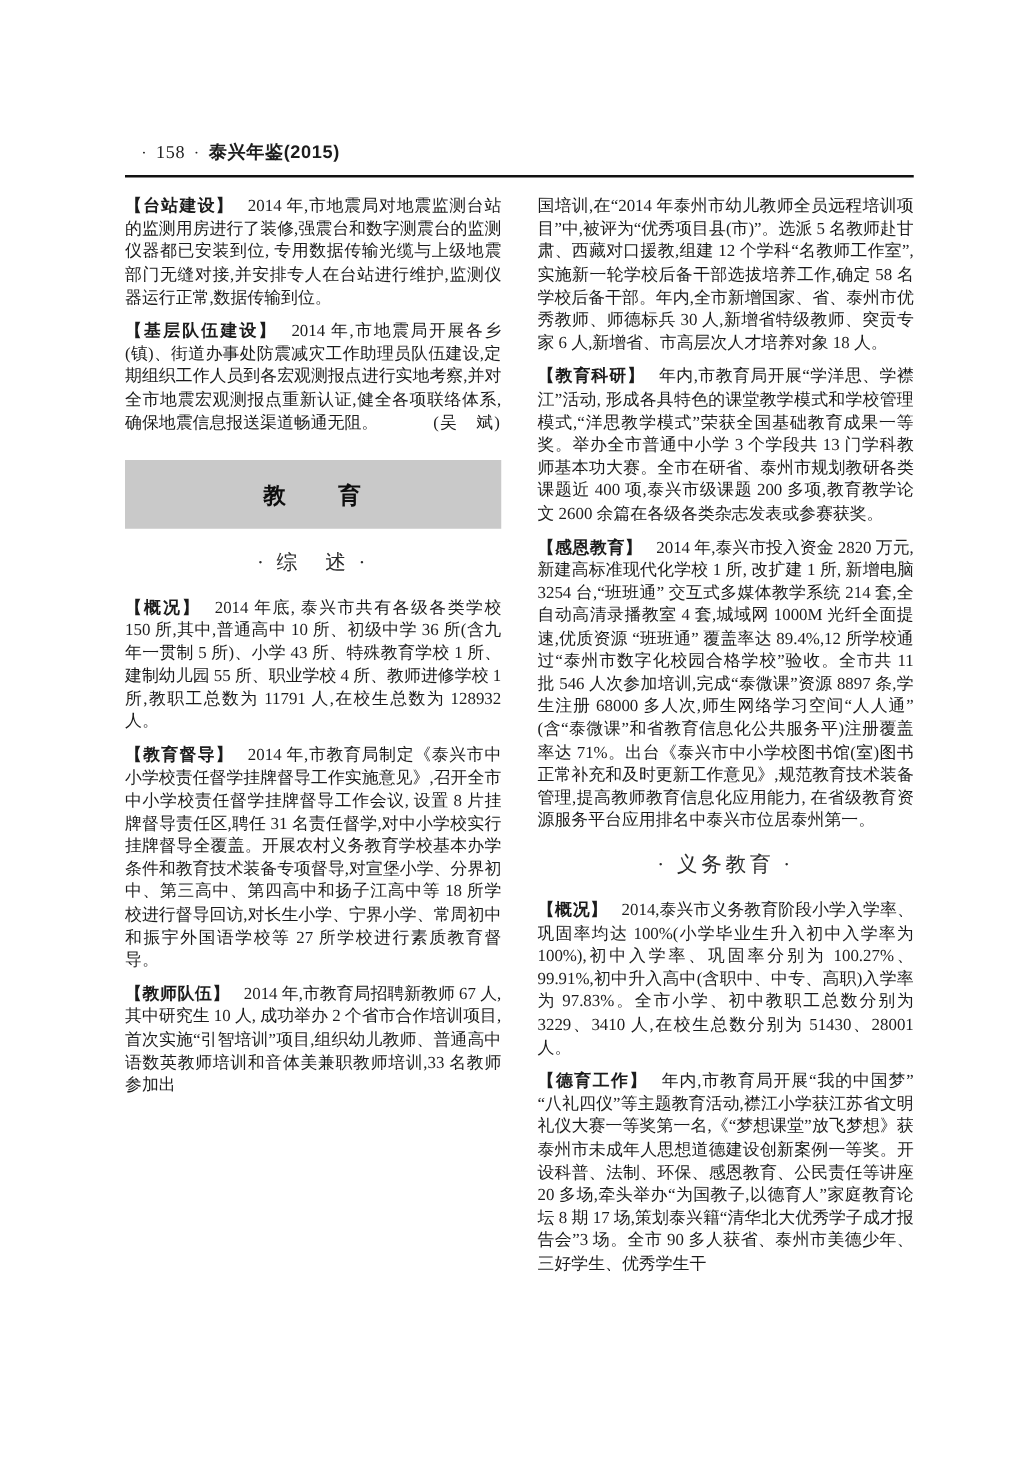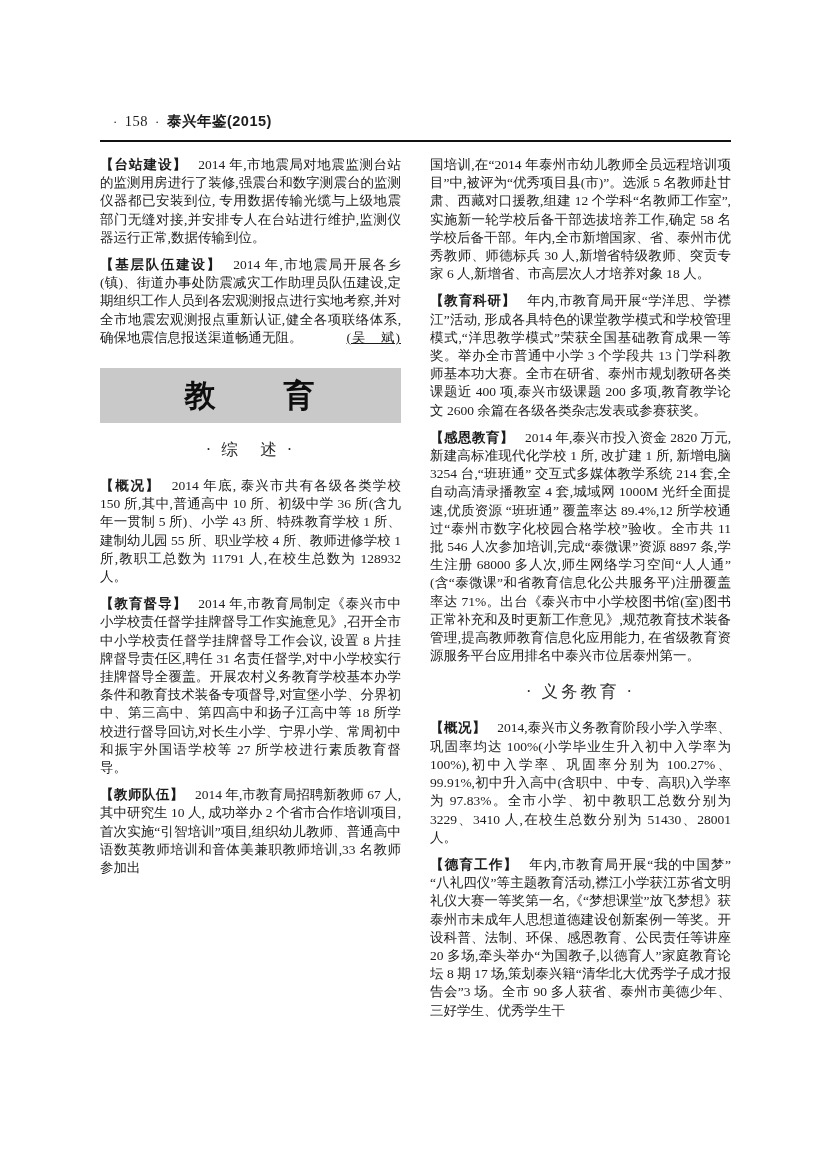--- a/index.html
+++ b/index.html
@@ -38,33 +38,33 @@
     line-height:18.2px;
     text-align:justify;
     text-justify:inter-character;
   }
   .tag{
     font-family:"Liberation Sans","DejaVu Sans",sans-serif;
     font-weight:700;
     margin-right:11px;
     letter-spacing:0.5px;
   }
-  .sig{float:right;letter-spacing:1px;text-decoration:underline;}
+  .sig{float:right;letter-spacing:1px;}
 
   
   .banner{
     background:#c9c9c9;
     height:55px;
     margin:21px 0 16px 0;
     display:flex;align-items:center;justify-content:center;
   }
   .banner-label{
     font-family:"Liberation Sans","DejaVu Sans",sans-serif;
     font-weight:700;
-    font-size:31px;
+    font-size:18px;
     color:#0e0e0e;
     letter-spacing:2px;
   }
 
   
   .section-head{
     text-align:center;
     font-size:16.5px;
     letter-spacing:3px;
     color:#2a2a2a;

